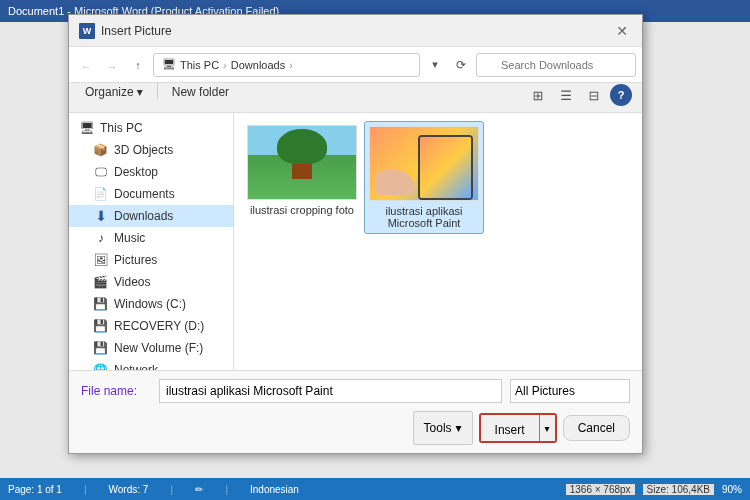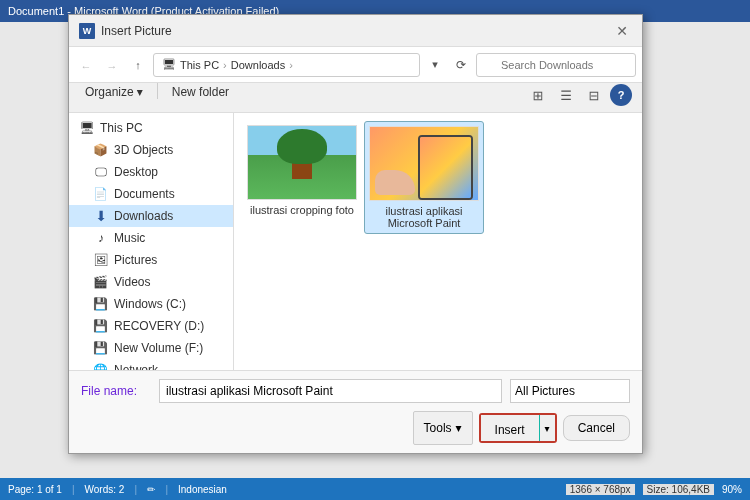--- a/index.html
+++ b/index.html
@@ -644,24 +644,24 @@
       <div class="insert-btn-group">
         <button class="insert-btn">Insert</button>
         <button class="insert-dropdown">▾</button>
       </div>
       <button class="cancel-btn">Cancel</button>
     </div>
   </div>
 
 </div>
 
-<div style="position:absolute;bottom:0;left:0;width:750px;height:22px;background:#1e73be;display:flex;align-items:center;padding:0 8px;gap:10px;color:white;font-size:10px;">
+<div style="position:absolute;bottom:0;left:0;width:750px;height:22px;background:#1e73be;display:flex;align-items:center;padding:0 8px;gap:22px;color:white;font-size:10px;">
   <span>Page: 1 of 1</span>
   <span style="opacity:0.4">|</span>
-  <span>Words: 2</span>
+  <span>Words: 7</span>
   <span style="opacity:0.4">|</span>
   <span>✏</span>
   <span style="opacity:0.4">|</span>
   <span>Indonesian</span>
   <span style="margin-left:auto;display:flex;align-items:flex-start;gap:8px;">
     <span style="background:#e0e0e0;color:#333;padding:0 4px;">1366 × 768px</span>
     <span style="background:#e0e0e0;color:#333;padding:0 4px;">Size: 106,4KB</span>
     <span>90%</span>
   </span>
 </div>

